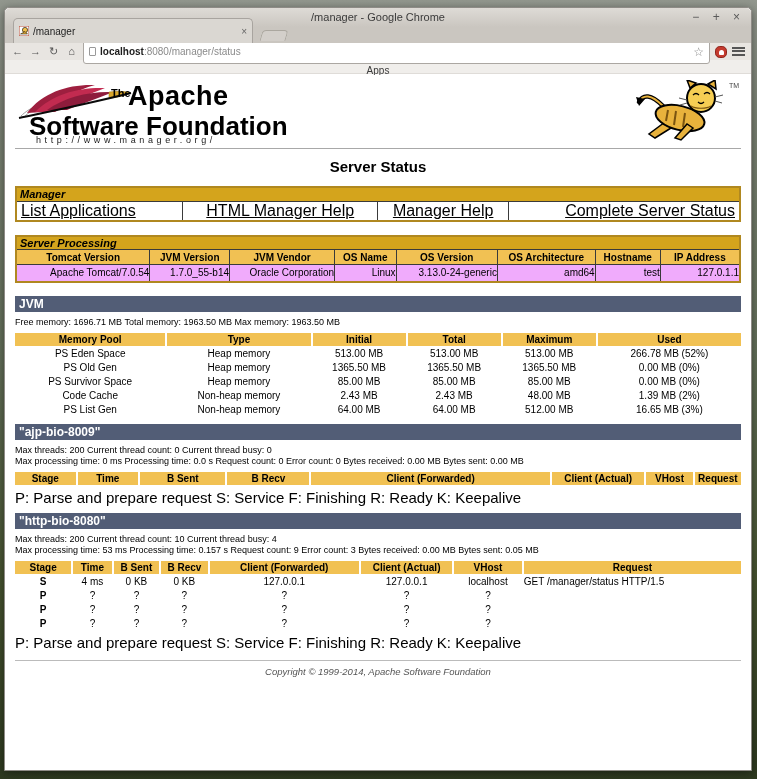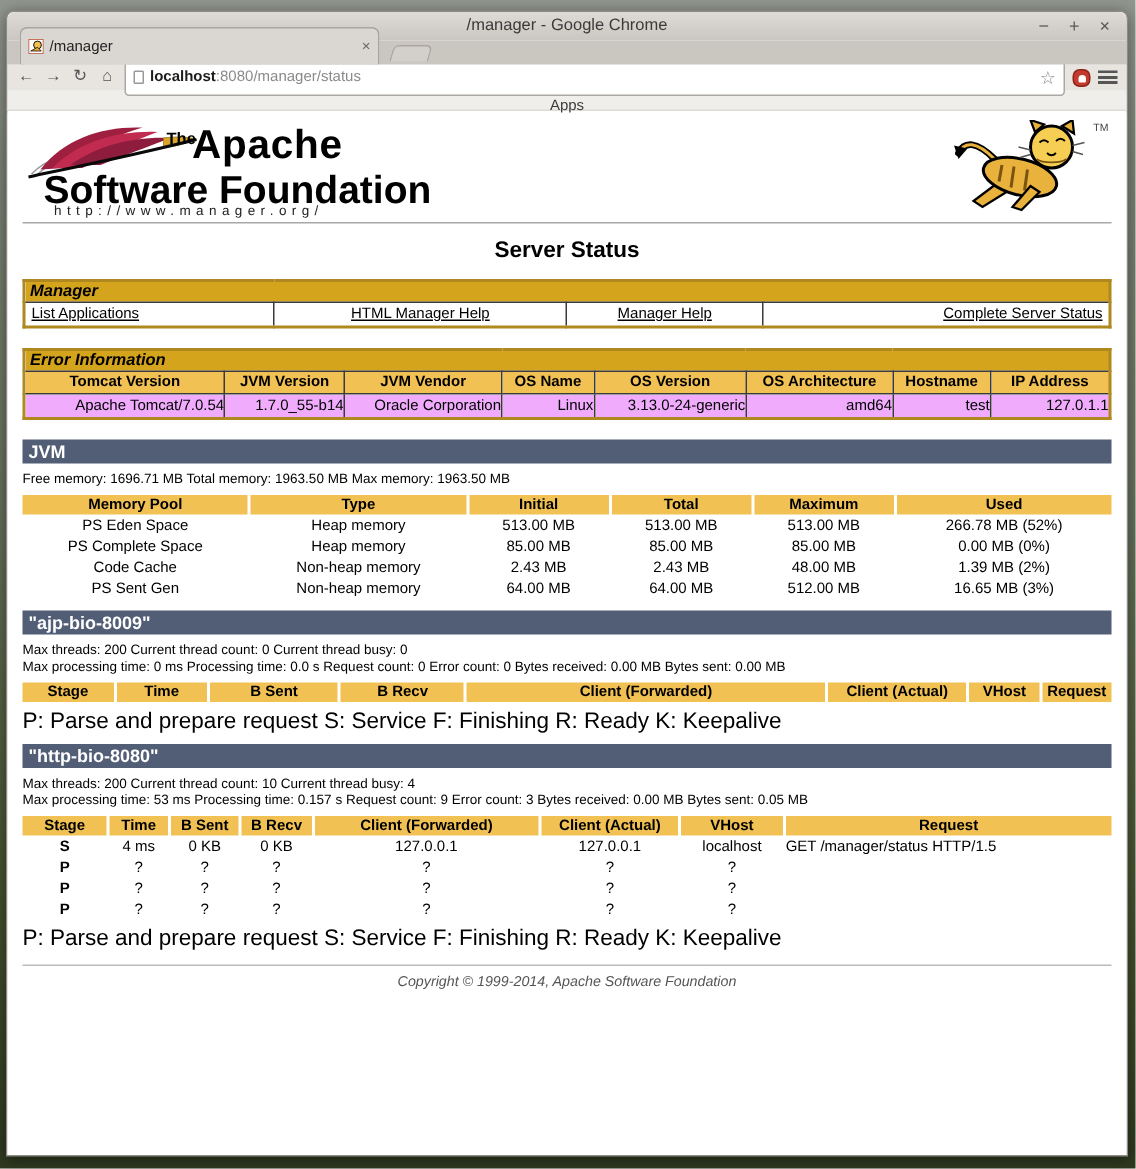--- a/index.html
+++ b/index.html
@@ -53,21 +53,21 @@
   hr.top { border: 0; border-top: 1px solid #A8A8A8; margin: 2px 0 0; }
   h1.status { text-align: center; font-size: 15px; margin: 9px 0 11px; }
   
   table { width: 100%; table-layout: fixed; }
   .boxed { border-collapse: collapse; border: 2px solid #B08820; margin-bottom: 13px; }
   .boxed td, .boxed th { border: 1px solid #3A3A3A; overflow: hidden; white-space: nowrap; }
   .ttl { background: #D4A41C; font-weight: bold; font-style: italic; font-size: 11px;
     text-align: left; padding: 0 3px; height: 14px; }
   .boxed .hdr th { background: #F1C153; font-size: 10px; height: 15px; text-align: center; }
   .boxed .dat td { text-align: right; font-size: 10px; height: 17px; background: #f0abfc; }
-  .links td { font-size: 10px; height: 17px; padding: 0 4px; background: #fff; }
+  .links td { font-size: 16px; height: 17px; padding: 0 4px; background: #fff; }
   .links a { color: #000; }
   .al { text-align: left; } .ac { text-align: center; } .ar { text-align: right; }
   .section-bar { background: #525D76; color: #fff; font-weight: bold; font-size: 12px;
     padding: 0 4px; height: 16px; line-height: 16px; } .mt2 { margin-top: 7px; }
   .small { font-size: 9px; line-height: 11px; margin: 5px 0 4px; }
   .flat { border-collapse: separate; border-spacing: 2px 1px; margin: 2px -2px 2px; width: calc(100% + 4px); }
   .flat th { background: #F1C153; font-weight: bold; font-size: 10px; height: 13px; padding: 0;
     overflow: hidden; white-space: nowrap; }
   .flat td { text-align: center; font-size: 10px; height: 13px; padding: 0; overflow: hidden; white-space: nowrap; }
   .conn td:first-child { font-weight: bold; }
@@ -194,21 +194,21 @@
           <col style="width:11%">
           <col style="width:14.5%">
           <col style="width:8.5%">
           <col style="width:14%">
           <col style="width:13.5%">
           <col style="width:9%">
           <col style="width:11%">
         </colgroup>
       <tbody>
           <tr>
-            <td class="ttl" colspan="8">Error Information</td>
+            <td class="ttl" colspan="8">Server Processing</td>
           </tr>
       <tr class="hdr">
         <th>Tomcat Version</th>
         <th>JVM Version</th>
         <th>JVM Vendor</th>
         <th>OS Name</th>
         <th>OS Version</th>
         <th>OS Architecture</th>
         <th>Hostname</th>
         <th>IP Address</th>
@@ -250,37 +250,45 @@
         <tbody>
           <tr>
             <td>PS Eden Space</td>
             <td>Heap memory</td>
             <td>513.00 MB</td>
             <td>513.00 MB</td>
             <td>513.00 MB</td>
             <td>266.78 MB (52%)</td>
           </tr>
           <tr>
-            <td>PS Complete Space</td>
+            <td>PS Old Gen</td>
+            <td>Heap memory</td>
+            <td>1365.50 MB</td>
+            <td>1365.50 MB</td>
+            <td>1365.50 MB</td>
+            <td>0.00 MB (0%)</td>
+          </tr>
+          <tr>
+            <td>PS Survivor Space</td>
             <td>Heap memory</td>
             <td>85.00 MB</td>
             <td>85.00 MB</td>
             <td>85.00 MB</td>
             <td>0.00 MB (0%)</td>
           </tr>
           <tr>
             <td>Code Cache</td>
             <td>Non-heap memory</td>
             <td>2.43 MB</td>
             <td>2.43 MB</td>
             <td>48.00 MB</td>
             <td>1.39 MB (2%)</td>
           </tr>
           <tr>
-            <td>PS Sent Gen</td>
+            <td>PS List Gen</td>
             <td>Non-heap memory</td>
             <td>64.00 MB</td>
             <td>64.00 MB</td>
             <td>512.00 MB</td>
             <td>16.65 MB (3%)</td>
           </tr>
         </tbody>
     </table>
 
     <div class="section-bar mt2">"ajp-bio-8009"</div>

